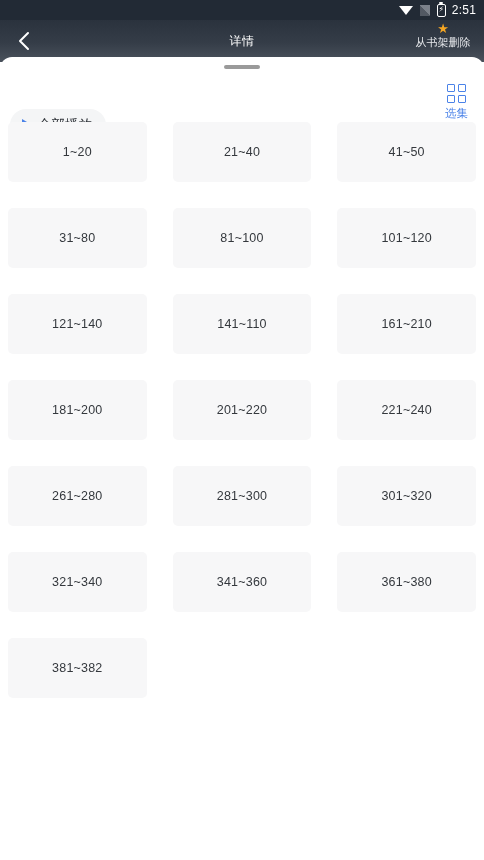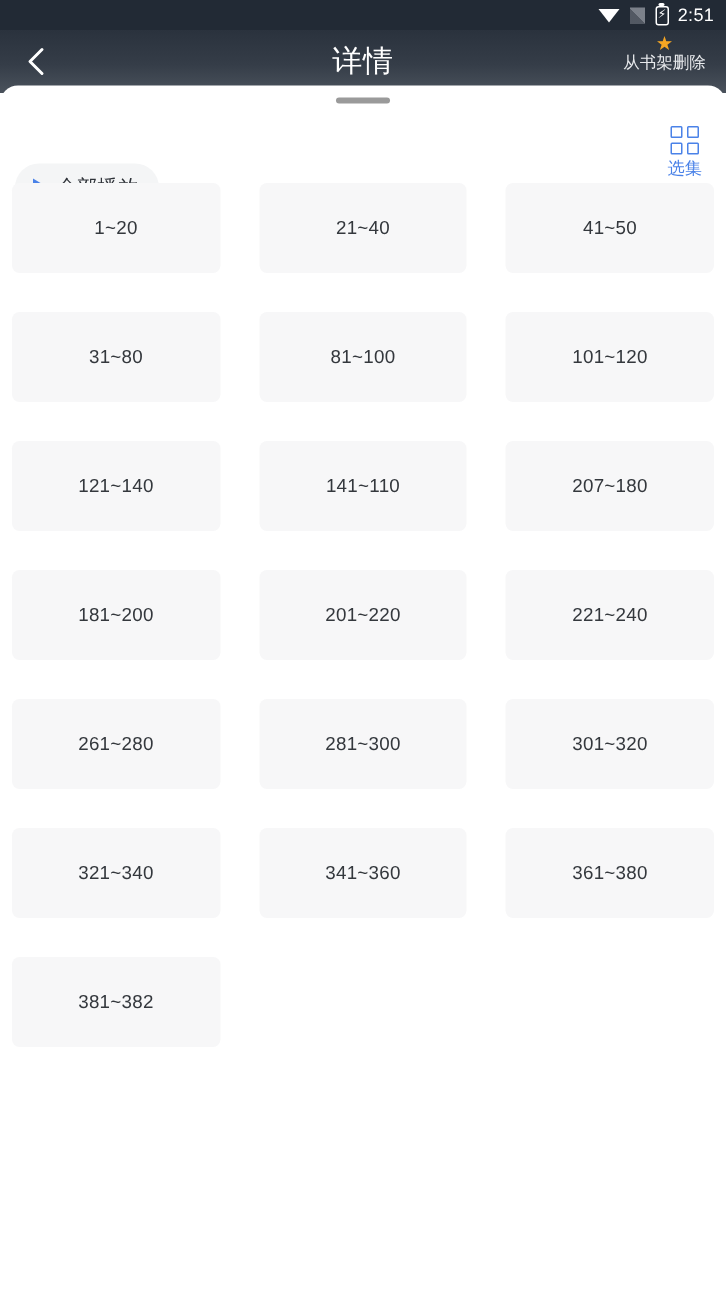--- a/index.html
+++ b/index.html
@@ -99,21 +99,21 @@
     align-items: center;
     justify-content: center;
     cursor: pointer;
   }
   .back-btn svg { display: block; }
   .app-title {
     position: absolute;
     left: 0; right: 0;
     text-align: center;
     color: #ffffff;
-    font-size: 20px;
+    font-size: 12px;
     line-height: 42px;
     letter-spacing: .5px;
   }
   .bookshelf-action {
     position: absolute;
     right: 4px;
     top: 2px;
     width: 74px;
     display: flex;
     flex-direction: column;
@@ -312,21 +312,21 @@
         <div class="chapter-cell">
           <span class="chapter-label">101~120</span>
         </div>
         <div class="chapter-cell">
           <span class="chapter-label">121~140</span>
         </div>
         <div class="chapter-cell">
           <span class="chapter-label">141~110</span>
         </div>
         <div class="chapter-cell">
-          <span class="chapter-label">207~180</span>
+          <span class="chapter-label">161~210</span>
         </div>
         <div class="chapter-cell">
           <span class="chapter-label">181~200</span>
         </div>
         <div class="chapter-cell">
           <span class="chapter-label">201~220</span>
         </div>
         <div class="chapter-cell">
           <span class="chapter-label">221~240</span>
         </div>

